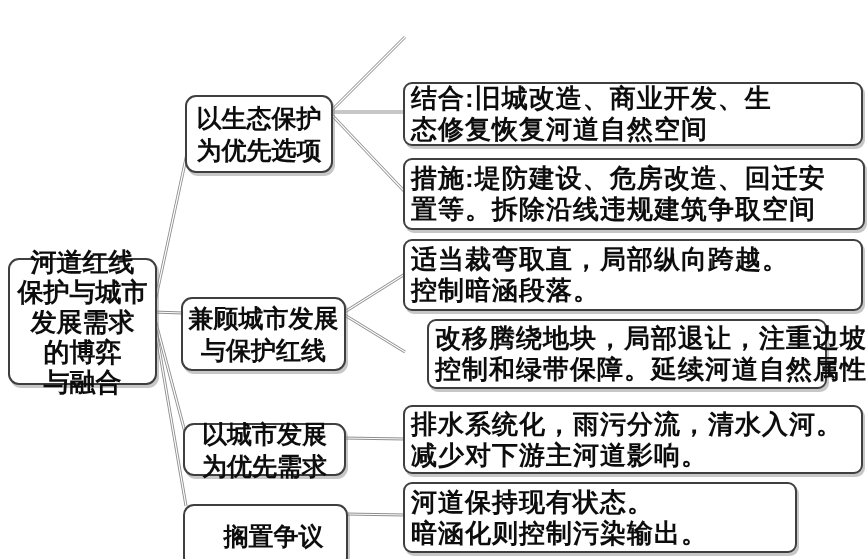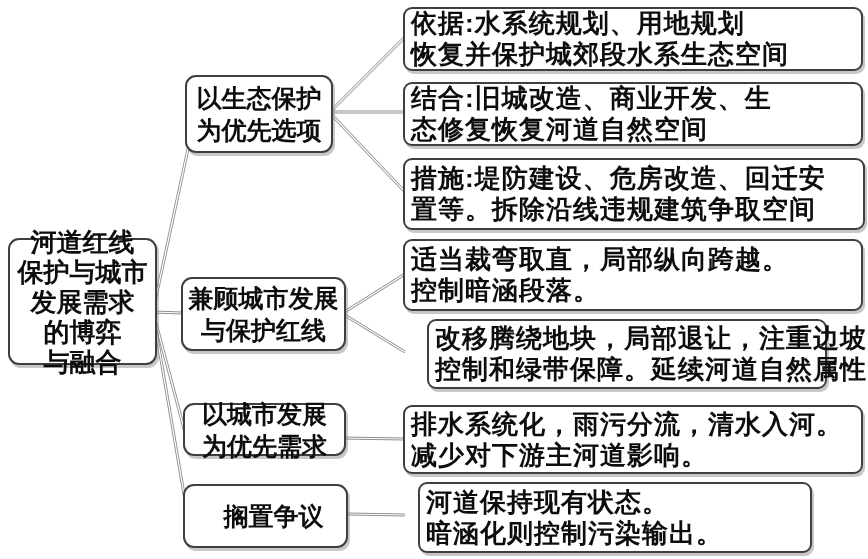--- a/index.html
+++ b/index.html
@@ -31,20 +31,21 @@
     box-shadow: 2px 3px 0 rgba(130,130,130,0.45);
     color: #0d0d0d;
     font-weight: 700;
     display: flex;
     align-items: center;
     white-space: pre;
   }
   .node.centered {
     justify-content: center;
     text-align: center;
+    margin-top: 20px;
   }
   .root {
     left: 8px;   top: 238px;  width: 149px; height: 127px;
     font-size: 26px; line-height: 30px;
   }
   .branch { font-size: 25px; line-height: 32px; }
   .b1 { left: 185px; top: 75px;  width: 148px; height: 78px; }
   .b2 { left: 181px; top: 277px; width: 165px; height: 74px; }
   .b3 { left: 183px; top: 403px; width: 163px; height: 53px; }
   .b4 { left: 183px; top: 484px; width: 165px; height: 64px; padding-left: 16px; }
@@ -56,21 +57,21 @@
     border-radius: 9px;
     justify-content: flex-start;
     text-align: left;
   }
   .l1 { left: 403px; top: 7px;   width: 460px; height: 64px; }
   .l2 { left: 403px; top: 82px;  width: 460px; height: 64px; }
   .l3 { left: 403px; top: 158px; width: 462px; height: 72px; }
   .l4 { left: 403px; top: 239px; width: 460px; height: 72px; }
   .l5 { left: 427px; top: 319px; width: 400px; height: 70px; }
   .l6 { left: 403px; top: 405px; width: 460px; height: 69px; }
-  .l7 { left: 403px; top: 482px; width: 394px; height: 71px; margin-left: 15px; }
+  .l7 { left: 403px; top: 482px; width: 394px; height: 71px; }
   .outer { stroke: #8f8f8f; stroke-width: 3; fill: none; }
   .inner { stroke: #ffffff; stroke-width: 1.2; fill: none; }
 </style>
 </head>
 <body>
 
 <div id="canvas">
 
   <svg id="connectors" viewBox="0 0 868 559" xmlns="http://www.w3.org/2000/svg">
 
@@ -109,22 +110,20 @@
 与融合</div>
 
   <div class="node branch b1 centered">以生态保护
 为优先选项</div>
   <div class="node branch b2 centered">兼顾城市发展
 与保护红线</div>
   <div class="node branch b3 centered">以城市发展
 为优先需求</div>
   <div class="node branch b4 centered">搁置争议</div>
 
-  <div class="node leaf l1">依据:水系统规划、用地规划
-恢复并保护城郊段水系生态空间</div>
   <div class="node leaf l2">结合:旧城改造、商业开发、生
 态修复恢复河道自然空间</div>
   <div class="node leaf l3">措施:堤防建设、危房改造、回迁安
 置等。拆除沿线违规建筑争取空间</div>
   <div class="node leaf l4">适当裁弯取直，局部纵向跨越。
 控制暗涵段落。</div>
   <div class="node leaf l5">改移腾绕地块，局部退让，注重边坡
 控制和绿带保障。延续河道自然属性。</div>
   <div class="node leaf l6">排水系统化，雨污分流，清水入河。
 减少对下游主河道影响。</div>

